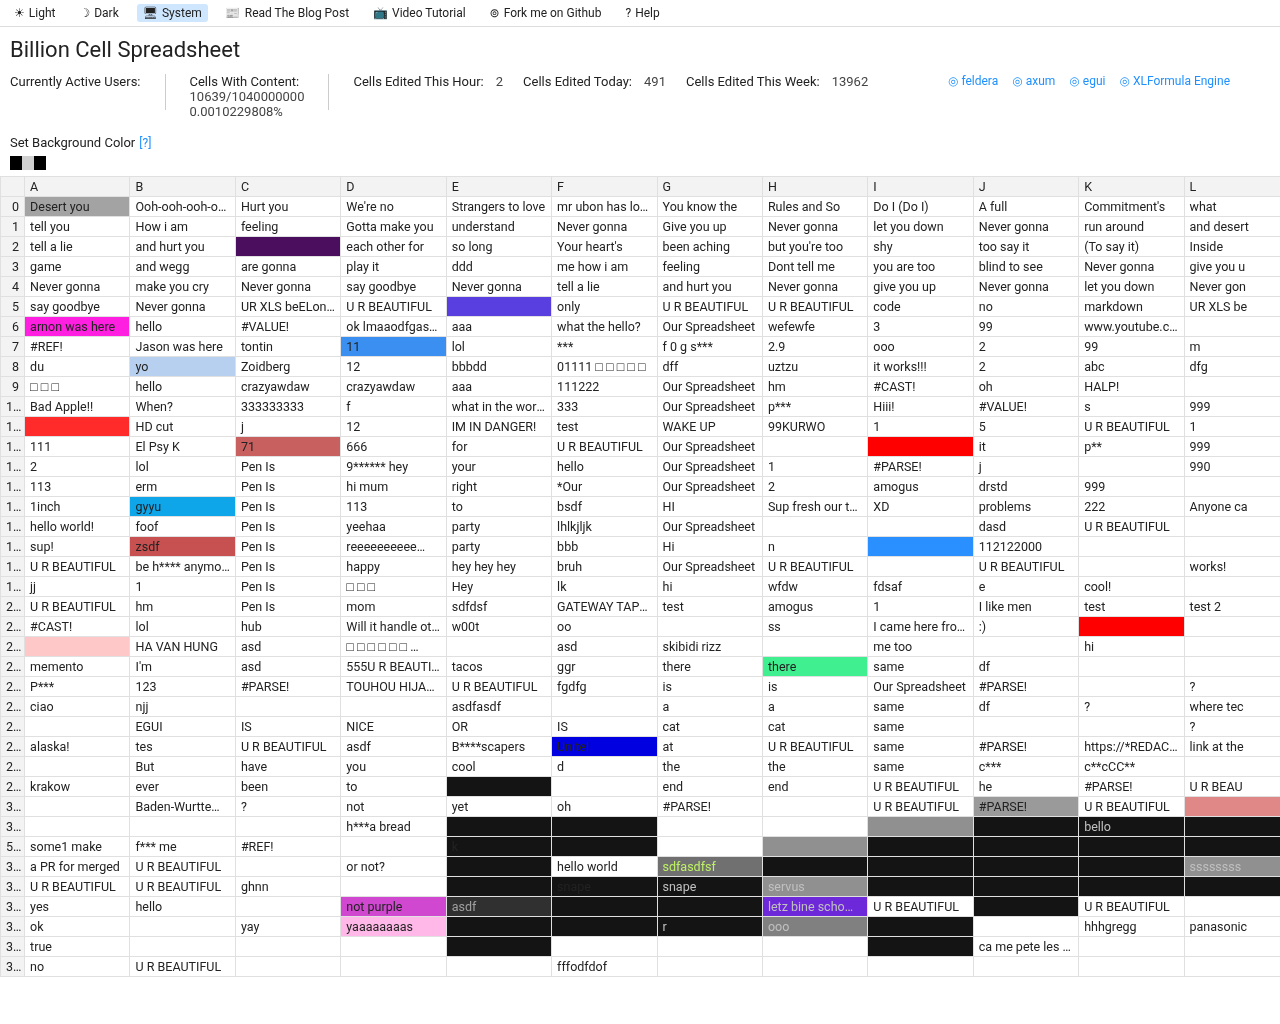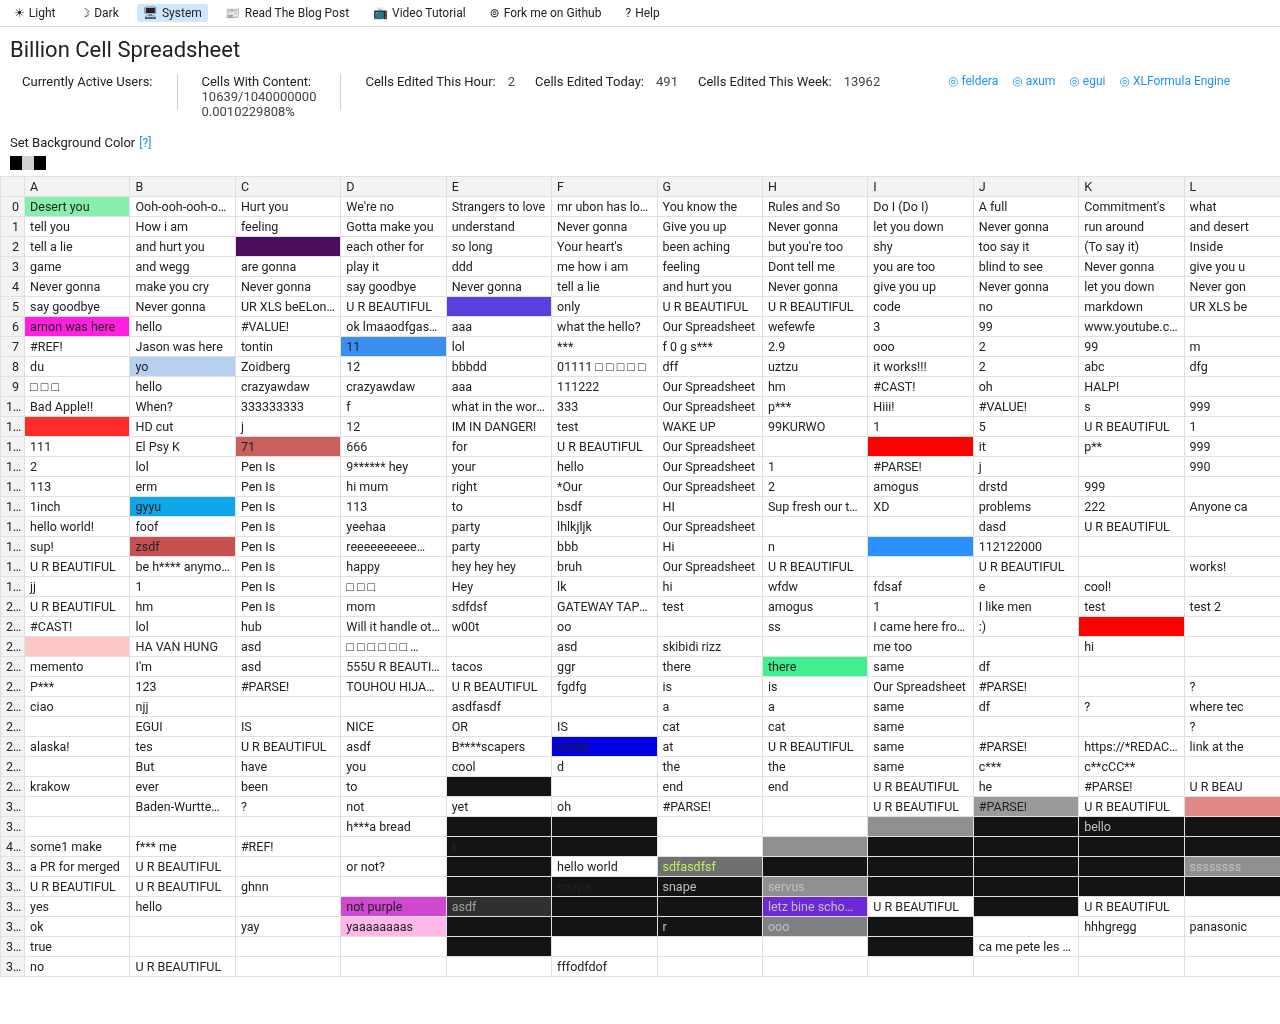--- a/index.html
+++ b/index.html
@@ -1,21 +1,21 @@
 <!DOCTYPE html>
 <html><head>
 <meta charset="utf-8">
 <style>
   * { box-sizing: border-box; margin: 0; padding: 0; }
   body { font-family: -apple-system, BlinkMacSystemFont, "Segoe UI", Roboto, sans-serif; font-size: 13px; color: #222; background: #fff; width: 1280px; }
   .topbar { display: flex; gap: 12px; padding: 4px 8px; border-bottom: 1px solid #ddd; align-items: center; font-size: 12px; }
   .topbar-item { display: flex; align-items: center; gap: 4px; cursor: pointer; padding: 2px 6px; border-radius: 3px; }
   .topbar-item.selected { background: #cfe6ff; }
   .title { font-size: 22px; font-weight: 400; padding: 10px 10px 8px; }
-  .stats-row { display: flex; gap: 20px; padding: 4px 10px 12px; align-items: flex-start; font-size: 13px; margin-left: 12px; }
+  .stats-row { display: flex; gap: 20px; padding: 4px 10px 12px; align-items: flex-start; font-size: 13px; }
   .stat-block { display: flex; flex-direction: column; }
   .stat-inline { display: flex; align-items: baseline; gap: 12px; }
   .stat-label { color: #222; }
   .stat-val { color: #444; }
   .stat-divider { border-left: 1px solid #ccc; height: 36px; margin: 0 4px; }
   .built-with { margin-left: auto; padding-right: 40px; }
   .built-title { font-size: 18px; color: #444; margin-bottom: 4px; }
   .built-links { display: flex; gap: 14px; font-size: 12px; }
   .link { color: #1e90ff; cursor: pointer; display: flex; align-items: center; gap: 3px; }
   .section-label { padding: 4px 10px; font-size: 13px; display: flex; align-items: center; gap: 4px; }
@@ -138,21 +138,21 @@
           <th class="col">H</th>
           <th class="col">I</th>
           <th class="col">J</th>
           <th class="col">K</th>
           <th class="col">L</th>
         </tr>
       </thead>
     <tbody id="grid-body">
         <tr>
           <td class="rowhead">0</td>
-          <td class="col" style="background: #86efac;">Desert you</td>
+          <td class="col" style="background: #a3a3a3;">Desert you</td>
           <td class="col">Ooh-ooh-ooh-ooh</td>
           <td class="col">Hurt you</td>
           <td class="col">We're no</td>
           <td class="col">Strangers to love</td>
           <td class="col">mr ubon has lot…</td>
           <td class="col">You know the</td>
           <td class="col">Rules and So</td>
           <td class="col">Do I (Do I)</td>
           <td class="col">A full</td>
           <td class="col">Commitment's</td>
@@ -617,21 +617,21 @@
           <td class="col" style="background: rgb(20, 20, 20);"></td>
           <td class="col" style="background: rgb(20, 20, 20);"></td>
           <td class="col"></td>
           <td class="col"></td>
           <td class="col" style="background: rgb(144, 144, 144);"></td>
           <td class="col" style="background: rgb(20, 20, 20);"></td>
           <td class="col" style="background: rgb(20, 20, 20); color: rgb(192, 192, 192);">bello</td>
           <td class="col" style="background: rgb(20, 20, 20);"></td>
         </tr>
         <tr>
-          <td class="rowhead">40</td>
+          <td class="rowhead">59</td>
           <td class="col">some1 make</td>
           <td class="col">f*** me</td>
           <td class="col">#REF!</td>
           <td class="col"></td>
           <td class="col" style="background: rgb(20, 20, 20);">k</td>
           <td class="col" style="background: rgb(20, 20, 20);"></td>
           <td class="col"></td>
           <td class="col" style="background: rgb(144, 144, 144);"></td>
           <td class="col" style="background: rgb(20, 20, 20);"></td>
           <td class="col" style="background: rgb(20, 20, 20);"></td>

